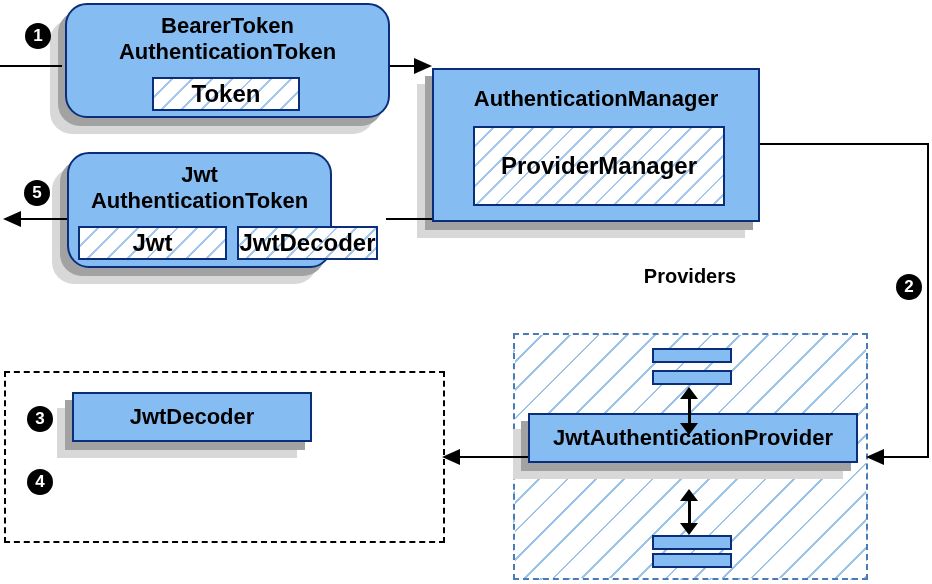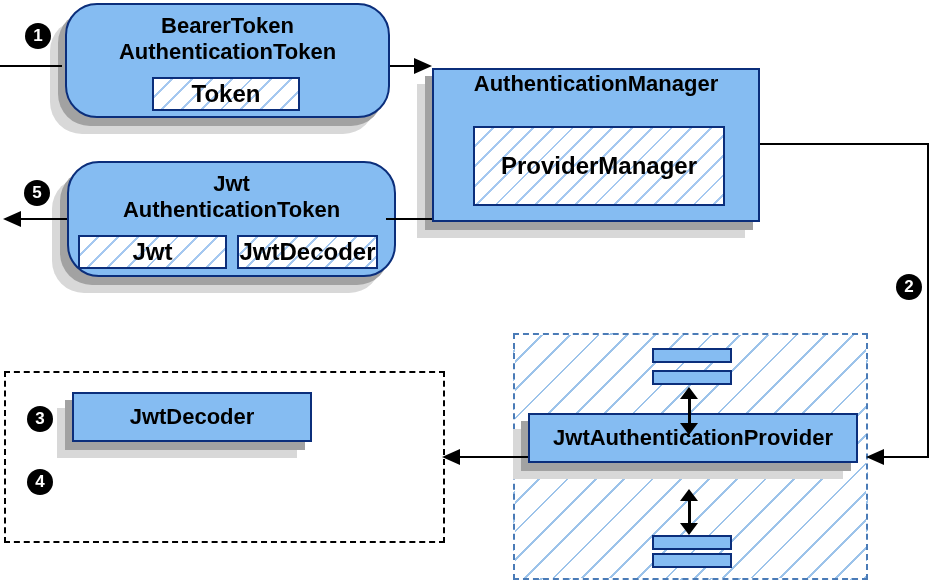--- a/index.html
+++ b/index.html
@@ -6,21 +6,21 @@
   .canvas{
     position:relative;width:932px;height:584px;background:#fff;overflow:hidden;
     font-family:"Liberation Sans",sans-serif;color:#000;
   }
   
   .node{
     position:absolute;background:#85BCF2;border:2px solid #0B2E7B;
     box-sizing:border-box;font-weight:bold;z-index:2;
   }
   .shadow{box-shadow:-7px 8px 0 #a2a2a2,-15px 16px 0 #d8d8d8;}
-  .rounded{border-radius:32px;}
+  .rounded{border-radius:22px;}
   .node-title{ text-align:center;font-size:22px;line-height:26px;font-weight:bold;}
   .field{
     position:absolute;box-sizing:border-box;border:2px solid #0B2E7B;
     background-color:#fff;
     background-image:repeating-linear-gradient(135deg,rgba(0,0,0,0) 0px,rgba(0,0,0,0) 12px,#A5C8F0 12px,#A5C8F0 14px);
     display:flex;align-items:center;justify-content:center;
     font-weight:bold;font-size:24px;
   }
   .plain-label{display:flex;align-items:center;justify-content:center;font-size:22px;}
   
@@ -63,29 +63,29 @@
     </div>
     <div class="field" style="left:85px;top:72px;width:148px;height:34px;">
       <span>Token</span>
     </div>
   </div>
 
   <div class="hline" style="left:390px;top:65px;width:26px;"></div>
   <div class="tri tri-right" style="left:414px;top:58px;"></div>
 
   <div class="node shadow" style="left:432px;top:68px;width:328px;height:154px;">
-    <div class="node-title" style="margin-top:1px;">AuthenticationManager</div>
+    <div class="node-title" style="margin-top:16px;">AuthenticationManager</div>
     <div class="field" style="left:39px;top:56px;width:252px;height:80px;">
       <span>ProviderManager</span>
     </div>
   </div>
 
   <div class="hline" style="left:386px;top:218px;width:46px;"></div>
 
-  <div class="node rounded shadow" style="left:67px;top:161px;width:329px;height:116px;">
+  <div class="node rounded shadow" style="left:67px;top:152px;width:265px;height:116px;">
     <div class="node-title" style="margin-top:8px;">
       <div>Jwt</div>
       <div>AuthenticationToken</div>
     </div>
     <div class="field" style="left:9px;top:72px;width:149px;height:34px;">
       <span>Jwt</span>
     </div>
     <div class="field" style="left:168px;top:72px;width:141px;height:34px;">
       <span>JwtDecoder</span>
     </div>
@@ -93,20 +93,21 @@
 
   <div class="tri tri-left" style="left:3px;top:211px;"></div>
   <div class="hline" style="left:21px;top:218px;width:46px;"></div>
 
   <div class="hline" style="left:760px;top:143px;width:169px;"></div>
   <div class="vline" style="left:927px;top:143px;height:315px;"></div>
   <div class="hline" style="left:884px;top:456px;width:45px;"></div>
   <div class="tri tri-left" style="left:866px;top:449px;"></div>
 
   <div class="group-title" style="left:540px;top:262px;width:300px;">
+    <div>Providers</div>
   </div>
   <div class="blue-dash" style="left:513px;top:333px;width:355px;height:247px;"></div>
 
   <div class="mini-rect" style="left:652px;top:348px;"></div>
   <div class="mini-rect" style="left:652px;top:370px;"></div>
 
   <div class="tri tri-up" style="left:680px;top:387px;"></div>
   <div class="stem" style="left:688px;top:398px;height:26px;"></div>
   <div class="tri tri-down" style="left:680px;top:423px;"></div>
 

